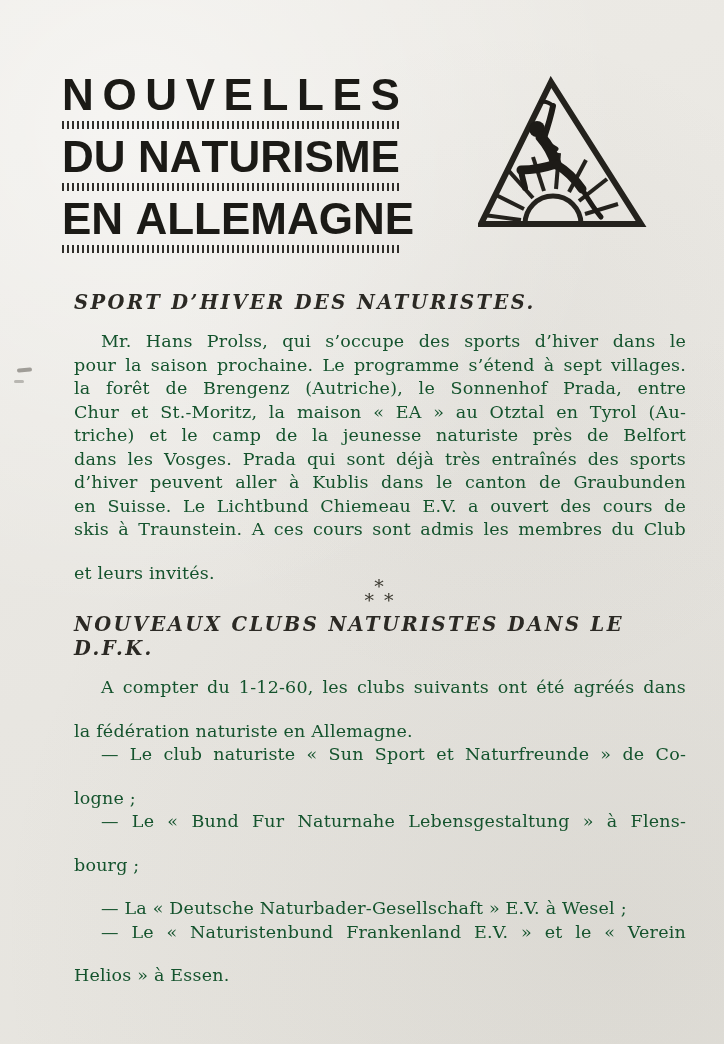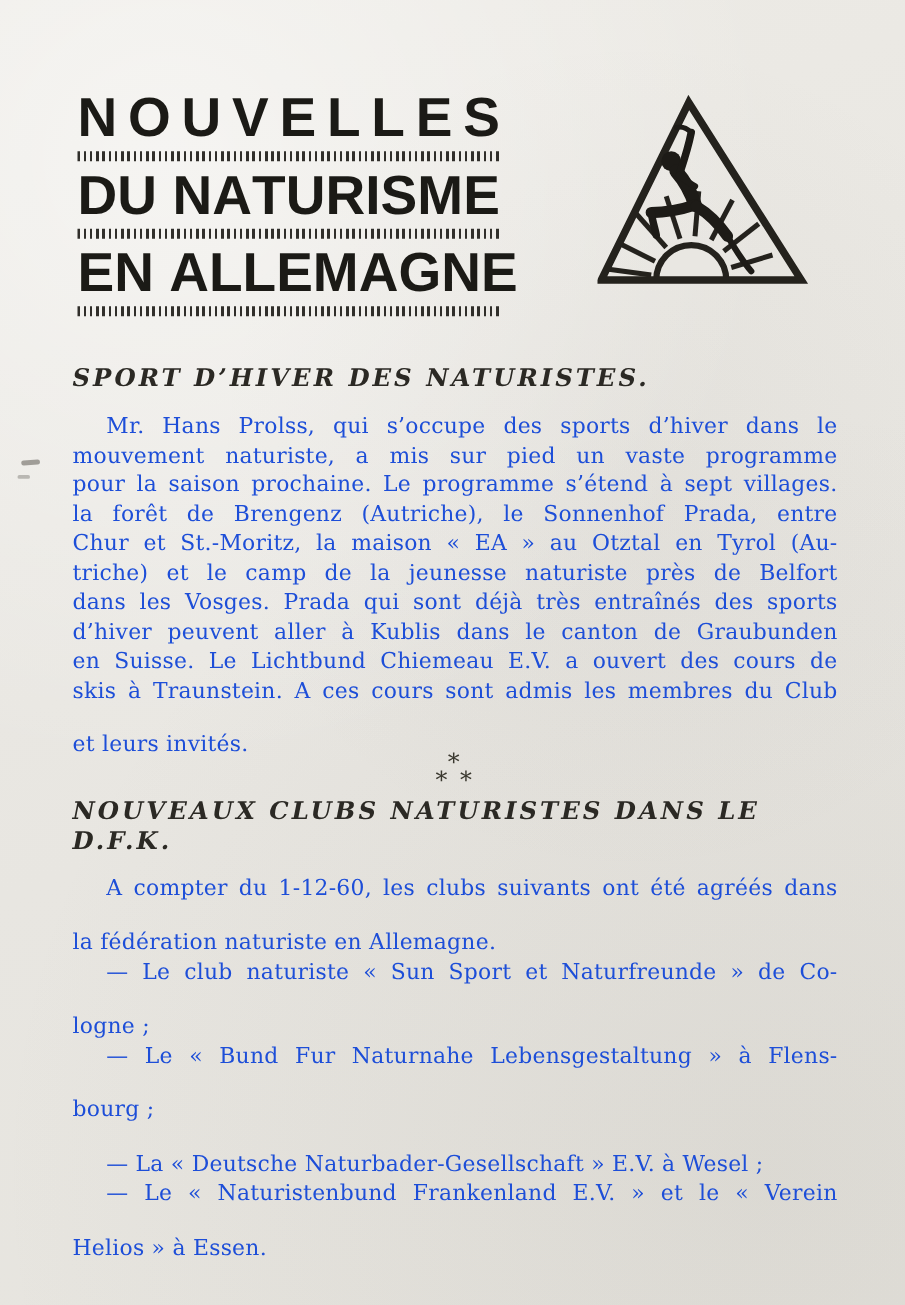--- a/index.html
+++ b/index.html
@@ -32,34 +32,34 @@
     background-image: repeating-linear-gradient(90deg,
       rgba(32,30,26,0.92) 0px, rgba(32,30,26,0.92) 2px,
       rgba(32,30,26,0) 2px, rgba(32,30,26,0) 5px);
   }
 
   
   .logo { position: absolute; left: 478px; top: 76px; width: 172px; height: 154px; }
   .logo svg { display: block; }
 
   
-  .article-body { position: absolute; left: 58px; top: 291px; width: 612px; }
+  .article-body { position: absolute; left: 74px; top: 291px; width: 612px; }
   h2.section-heading {
     margin: 0 0 15px 0;
     font-family: "DejaVu Serif", serif;
     font-style: italic; font-weight: 700;
     font-size: 19.5px; line-height: 24px;
     letter-spacing: 2.4px;
     color: #2b2924;
   }
   .paragraph { margin: 0; }
   .text-line {
     font-size: 17.5px; line-height: 23.5px; height: 23.5px;
     text-align: justify; text-align-last: justify;
-    color: #1d4ed8;
+    color: #14532d;
     letter-spacing: 0.2px;
   }
   .text-line.last { text-align-last: left; margin-top: 20px; }
   .text-line.indent { text-indent: 27px; }
 
   .asterisk-separator {
     margin: -6px 0 6px 0;
     text-align: center; text-align-last: center;
     font-size: 19px; line-height: 14px;
     color: #3a382f;
@@ -127,21 +127,20 @@
       <path d="M79 89 C89 95 97 103 104 113" stroke-width="9"></path>
       <path d="M104 113 C110 123 116 133 123 141" stroke-width="5"></path>
     </g>
   </svg>
 </div>
 
 <main class="article-body">
     <h2 class="section-heading">SPORT D’HIVER DES NATURISTES.</h2>
     <div class="paragraph">
       <div class="text-line indent">Mr. Hans Prolss, qui s’occupe des sports d’hiver dans le</div>
-      <div class="text-line">mouvement naturiste, a mis sur pied un vaste programme</div>
       <div class="text-line">pour la saison prochaine. Le programme s’étend à sept villages.</div>
       <div class="text-line">la forêt de Brengenz (Autriche), le Sonnenhof Prada, entre</div>
       <div class="text-line">Chur et St.-Moritz, la maison « EA » au Otztal en Tyrol (Au-</div>
       <div class="text-line">triche) et le camp de la jeunesse naturiste près de Belfort</div>
       <div class="text-line">dans les Vosges. Prada qui sont déjà très entraînés des sports</div>
       <div class="text-line">d’hiver peuvent aller à Kublis dans le canton de Graubunden</div>
       <div class="text-line">en Suisse. Le Lichtbund Chiemeau E.V. a ouvert des cours de</div>
       <div class="text-line">skis à Traunstein. A ces cours sont admis les membres du Club</div>
       <div class="text-line last">et leurs invités.</div>
     </div>

